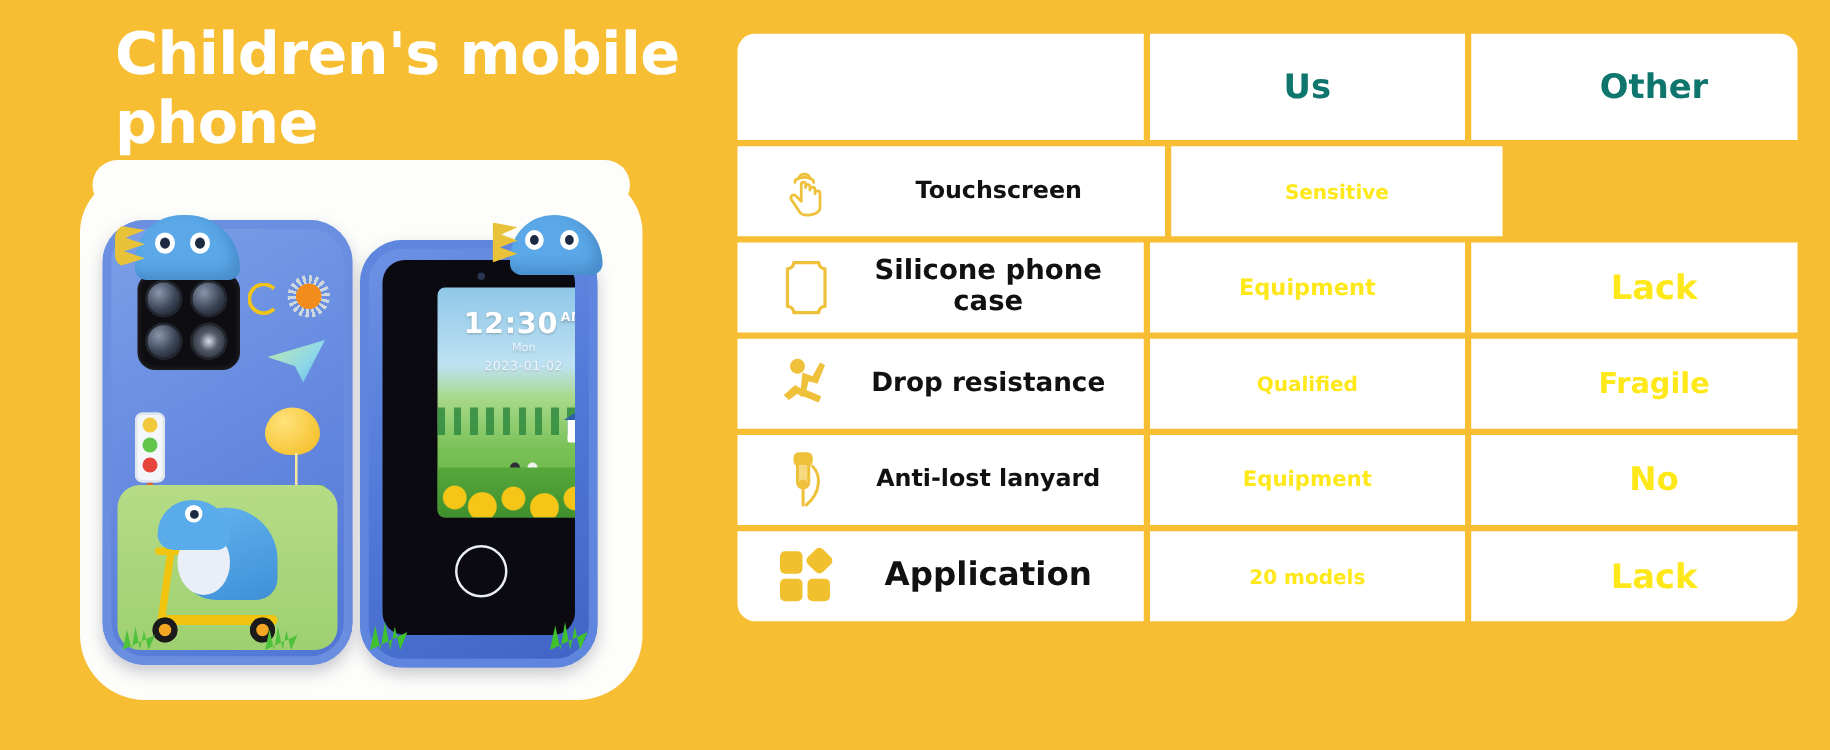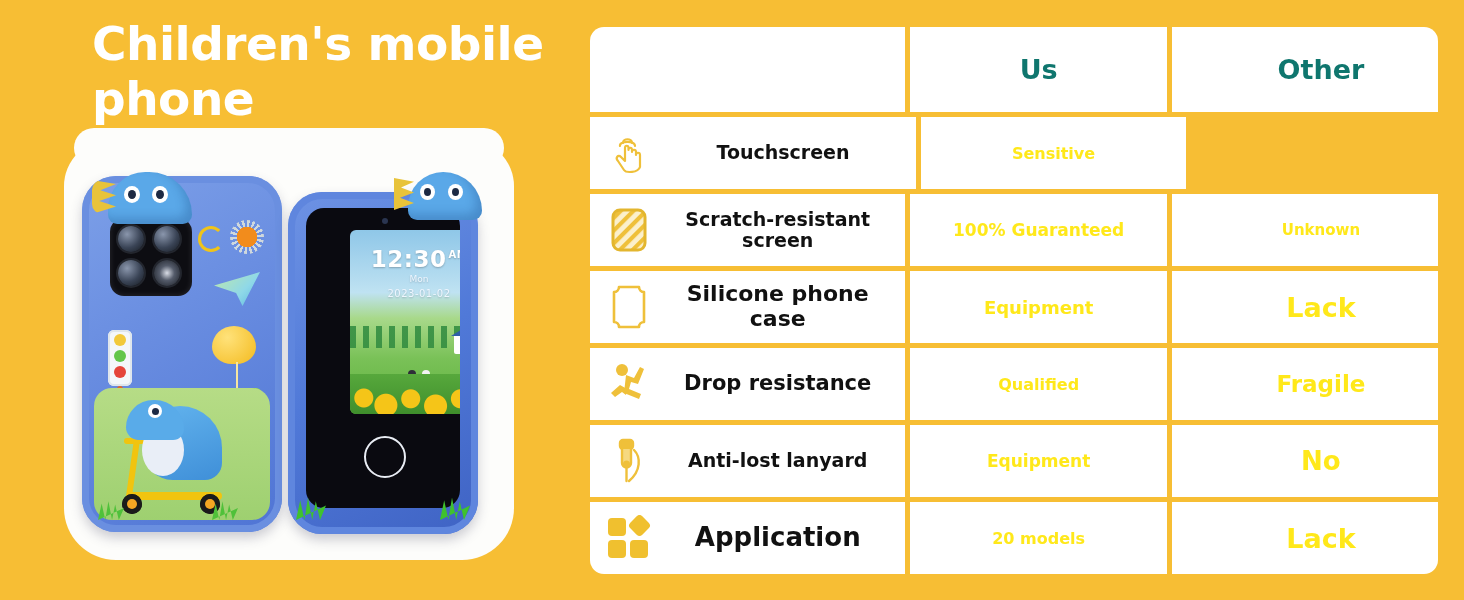--- a/index.html
+++ b/index.html
@@ -186,21 +186,21 @@
   #front-grass-l{left:8px;}
   #front-grass-r{right:8px;}
 
   
   #comparison-table{
     position:absolute;left:590px;top:27px;width:848px;height:545px;
     display:flex;flex-direction:column;gap:5px;
   }
   .table-row{display:flex;gap:5px;flex:0 0 auto;}
   .cell{background:#ffffff;display:flex;align-items:center;}
-  .col-feature{width:326px;}
+  .col-feature{width:326px;padding-left:16px;}
   .col-us{width:265px;justify-content:center;}
   .col-other{width:242px;justify-content:center;padding-left:32px;}
 
   #header-row .cell{height:85px;}
   #header-row .col-feature{border-radius:14px 0 0 0;}
   #header-row .col-us{border-radius:0;}
   #header-row .col-other{border-radius:0 14px 0 0;}
   .header-label{
     font-family:"DejaVu Sans", sans-serif;font-weight:bold;font-size:27px;color:#0f766e;
   }
@@ -351,42 +351,20 @@
           <path d="M16 18 L16 30 L12 26 C9 23, 6 27, 9 30 L15 39 C17 42, 29 42, 31 36 L31 24 C31 21, 27 21, 27 24 L27 21 C27 18, 23 18, 23 21 L23 19 C23 16, 19.5 16, 19.5 19 L19.5 17 C19.5 14, 16 14, 16 17 Z"></path>
         </svg>
       </span>
       <span class="feature-label">Touchscreen</span>
     </div>
     <div class="cell col-us">
       <span class="value-us">Sensitive</span>
     </div>
   </div>
 
-  <div class="table-row body-row" id="row-2">
-    <div class="cell col-feature">
-      <span class="feature-icon">
-        <svg class="ico" width="40" height="46" viewBox="0 0 40 46">
-          <defs>
-            <pattern id="stripes" width="9" height="9" patternUnits="userSpaceOnUse" patternTransform="rotate(45)">
-              <rect width="4.5" height="9" fill="#EFC03A"></rect>
-              <rect x="4.5" width="4.5" height="9" fill="#FBF0CC"></rect>
-            </pattern>
-          </defs>
-          <rect x="4" y="3" width="32" height="40" rx="7" fill="url(#stripes)" stroke="#E3B62E" stroke-width="3"></rect>
-        </svg>
-      </span>
-      <span class="feature-label">Scratch-resistant screen</span>
-    </div>
-    <div class="cell col-us">
-      <span class="value-us">100% Guaranteed</span>
-    </div>
-    <div class="cell col-other">
-      <span class="value-other">Unknown</span>
-    </div>
-  </div>
 
   <div class="table-row body-row" id="row-3">
     <div class="cell col-feature">
       <span class="feature-icon">
         <svg class="ico" width="38" height="48" viewBox="0 0 38 48" fill="none" stroke="#EFC03A" stroke-width="2.6" stroke-linejoin="round">
           <path d="M9 4 H29 a5 5 0 0 0 5 5 V39 a5 5 0 0 0 -5 5 H9 a5 5 0 0 0 -5 -5 V9 a5 5 0 0 0 5 -5 Z"></path>
         </svg>
       </span>
       <span class="feature-label">Silicone phone case</span>
     </div>

